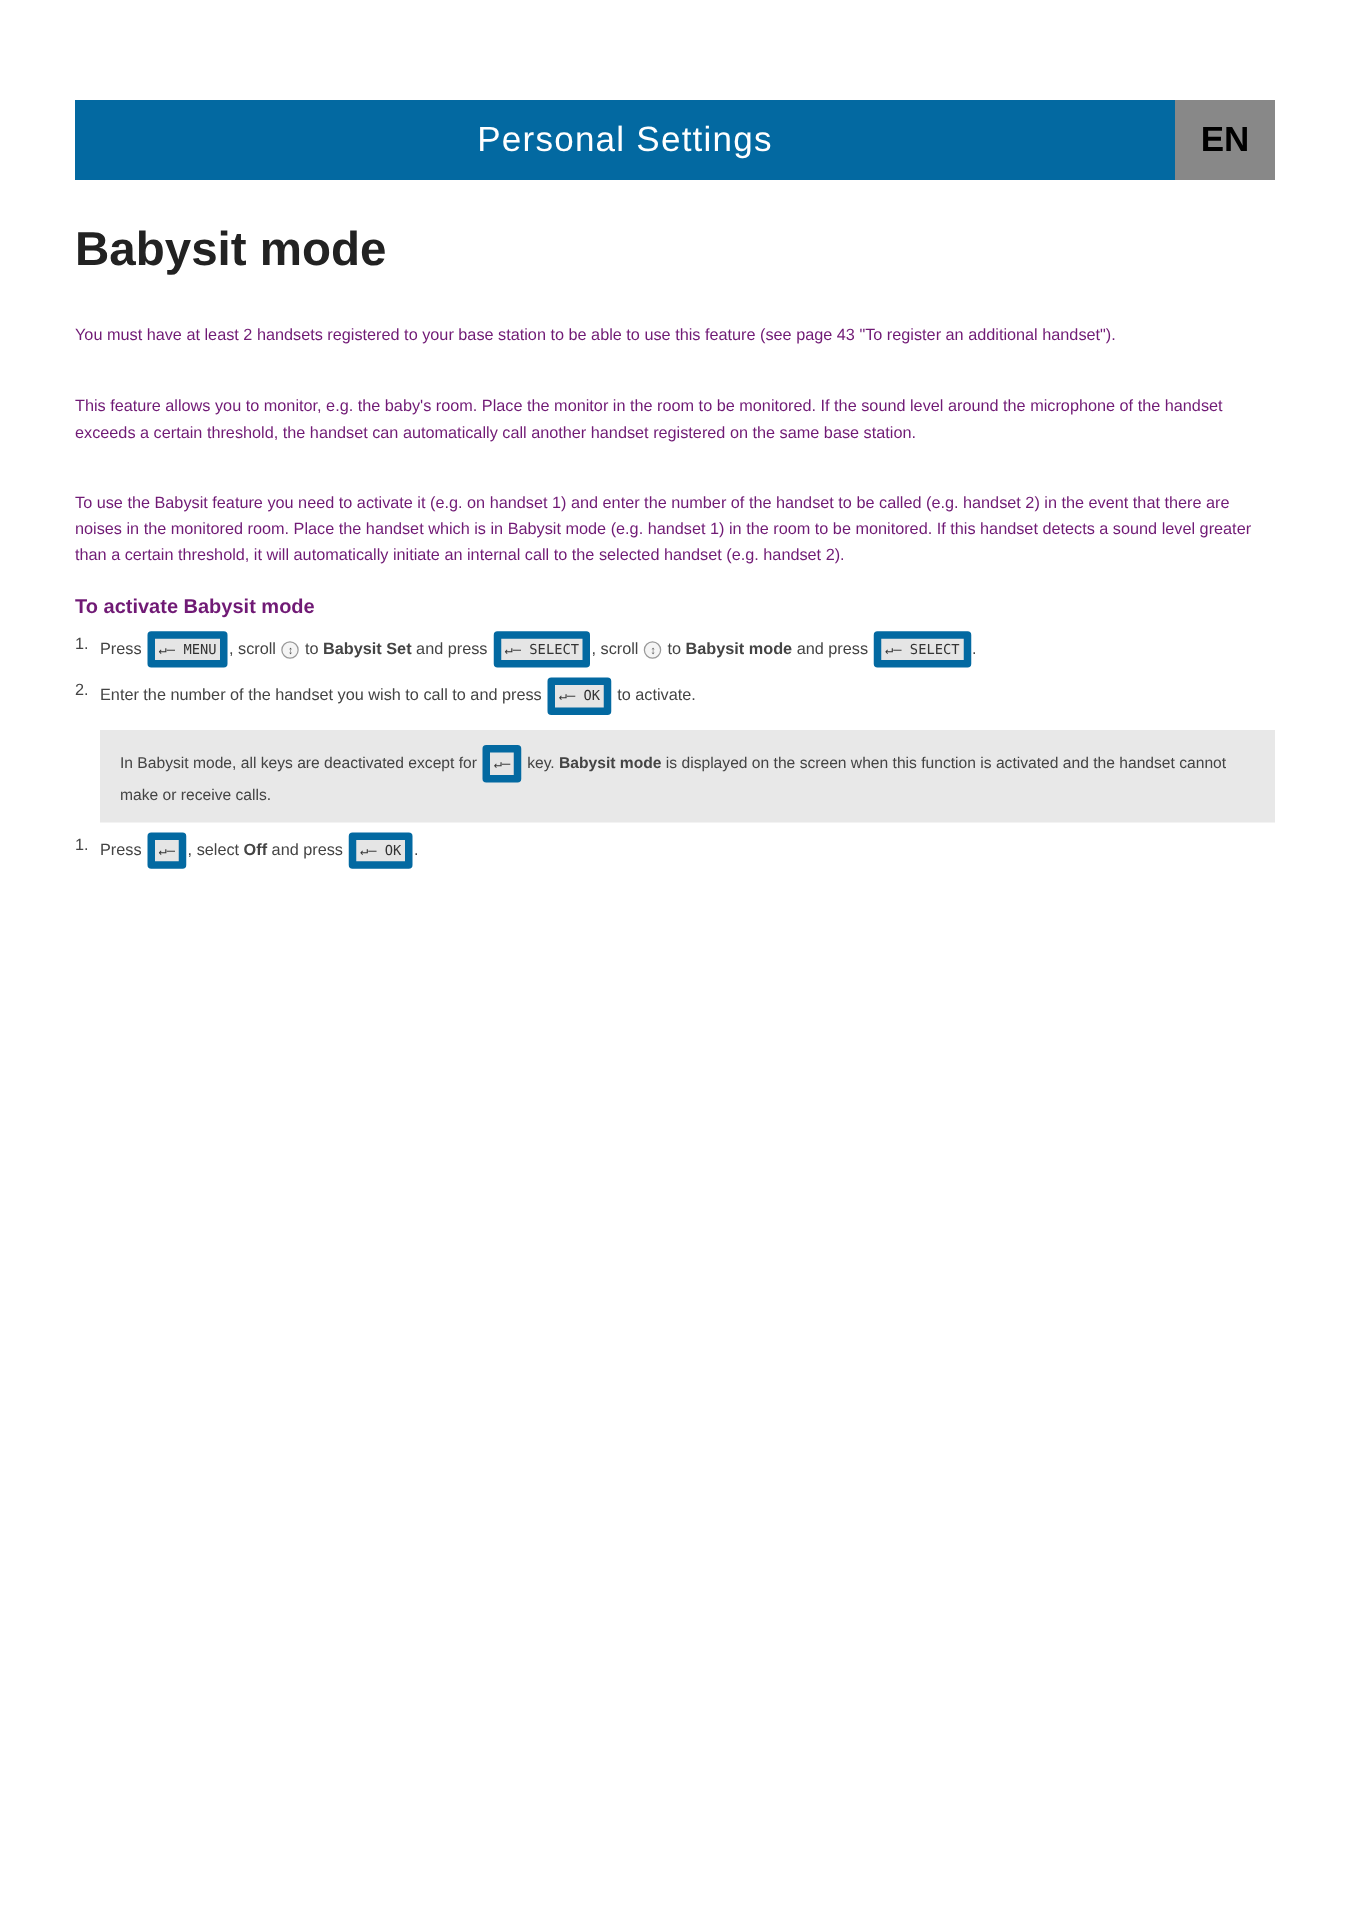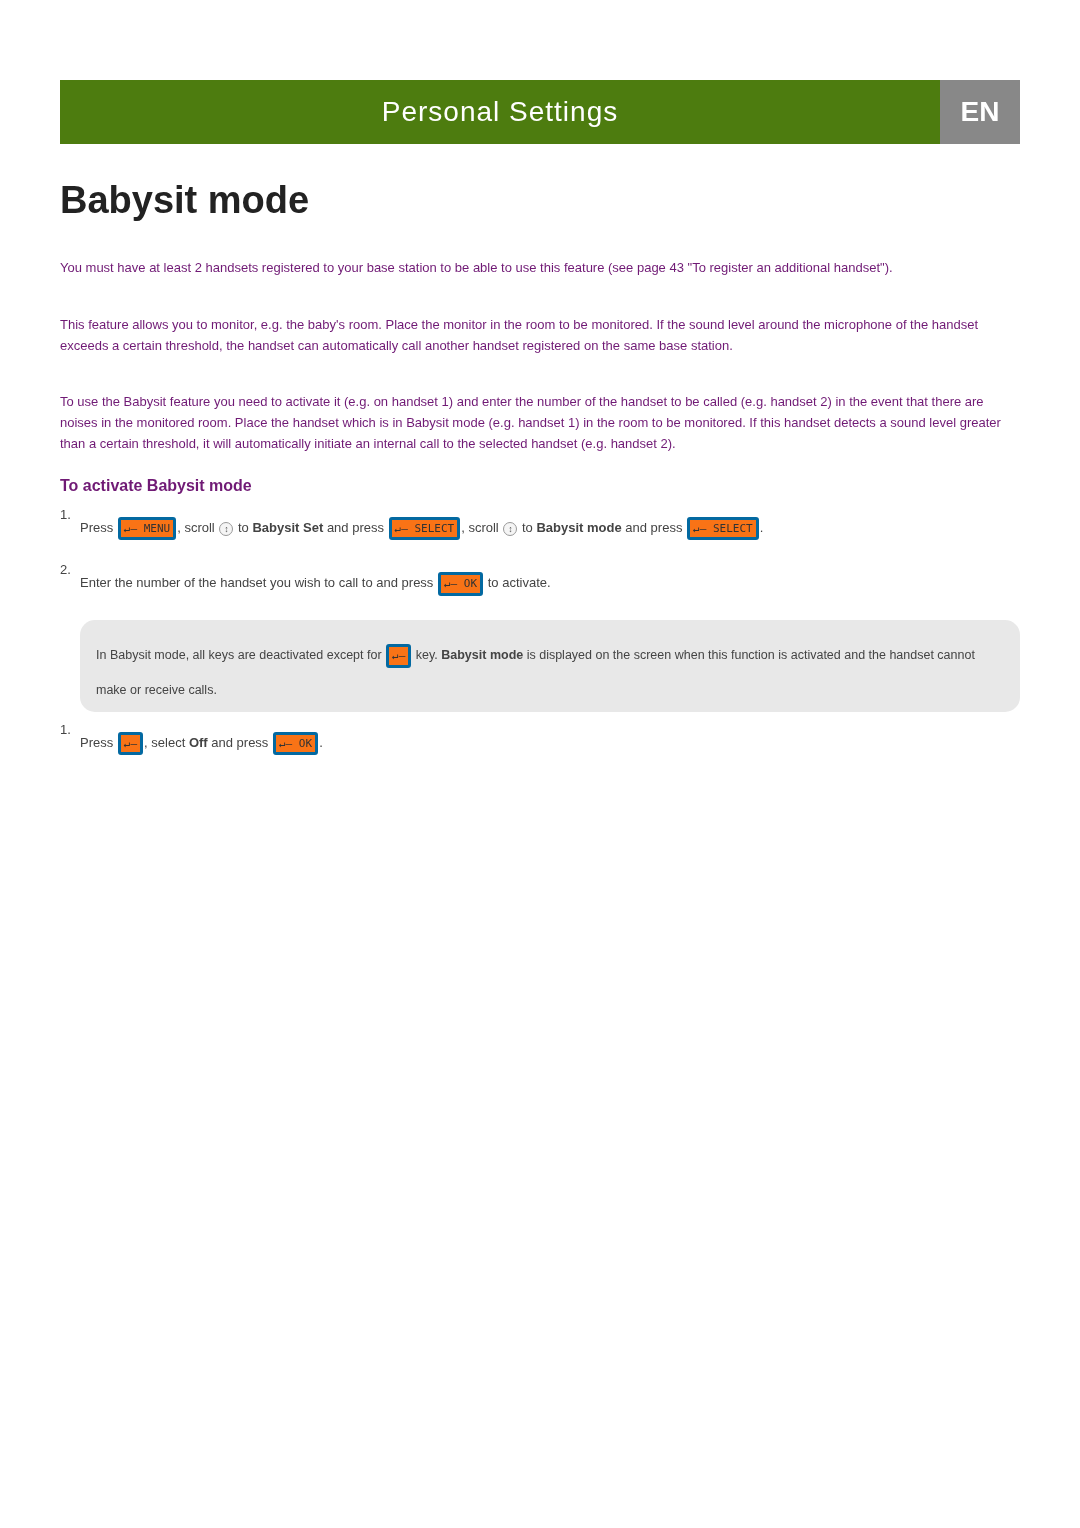--- a/index.html
+++ b/index.html
@@ -26,21 +26,21 @@
     }
 
     
     .header-bar {
       display: flex;
       align-items: stretch;
       margin: 80px 60px 0 60px;
     }
 
     .header-title-box {
-      background: #4d7c0f;
+      background: #0369a1;
       flex: 1;
       display: flex;
       align-items: center;
       justify-content: center;
       padding: 16px 30px;
     }
 
     .header-title {
       color: #ffffff;
       font-size: 28px;
@@ -50,21 +50,21 @@
 
     .header-en-box {
       background: #888888;
       width: 80px;
       display: flex;
       align-items: center;
       justify-content: center;
     }
 
     .header-en {
-      color: #ffffff;
+      color: #000000;
       font-size: 28px;
       font-weight: bold;
     }
 
     
     .main-content {
       padding: 35px 60px 60px 60px;
     }
 
     .page-section-title {
@@ -108,27 +108,27 @@
 
     .steps-list li .step-num {
       position: absolute;
       left: 0;
       top: 0;
     }
 
     
     .btn-icon {
       display: inline-block;
-      border: 3px solid #0369a1;
+      border: 6px solid #0369a1;
       border-radius: 3px;
       padding: 0px 3px;
       font-size: 11px;
-      background: #f97316;
+      background: #e5e5e5;
       color: #333;
-      margin: 12px 1px;
+      margin: 0 1px;
       vertical-align: middle;
       font-family: monospace;
       white-space: nowrap;
     }
 
     .scroll-icon {
       display: inline-block;
       border: 1px solid #999;
       border-radius: 50%;
       width: 14px;
@@ -138,21 +138,21 @@
       font-size: 9px;
       background: #f5f5f5;
       color: #555;
       margin: 0 1px;
       vertical-align: middle;
     }
 
     
     .info-box {
       background: #e8e8e8;
-      border-radius: 15px;
+      border-radius: 0;
       padding: 12px 16px;
       margin: 12px 0 8px 20px;
       font-size: 12.5px;
       color: #444444;
       line-height: 1.6;
     }
   </style>
 </head>
 <body>
 

